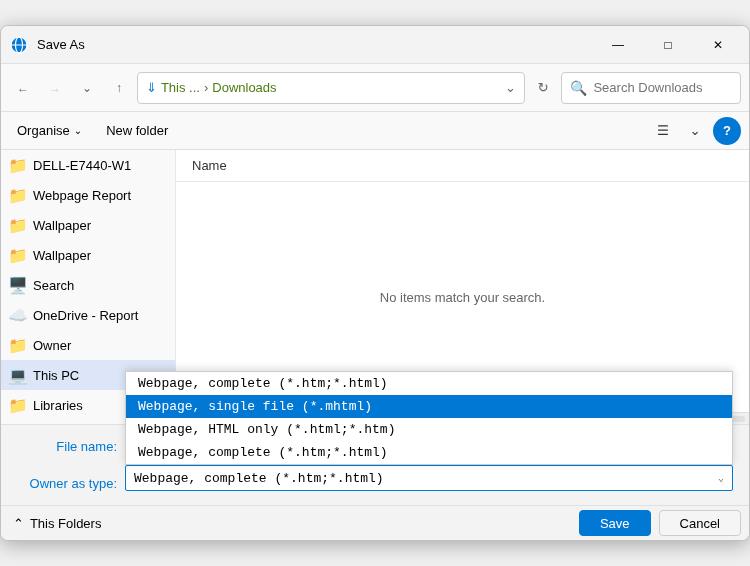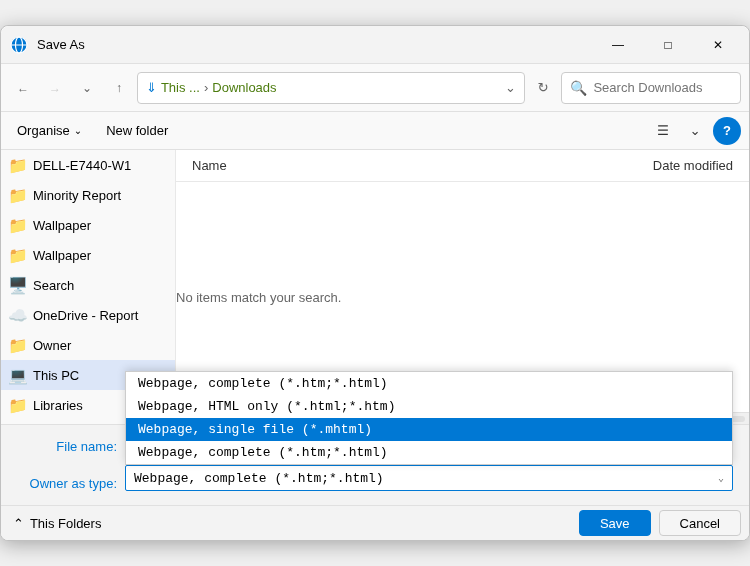--- a/index.html
+++ b/index.html
@@ -264,21 +264,21 @@
     .col-date {
       width: 150px;
       font-size: 13px;
       color: #333;
       text-align: right;
     }
     .files-area {
       flex: 1;
       display: flex;
       align-items: center;
-      justify-content: flex-start;
+      justify-content: center;
       background: white;
     }
     .no-items-text {
       font-size: 13px;
       color: #666;
     }
     
     .h-scrollbar-container {
       height: 12px;
       background: #f0f0f0;
@@ -481,21 +481,21 @@
 
   <div class="content">
 
     <div class="sidebar">
       <div class="sidebar-item">
         <span class="folder-icon folder-yellow">📁</span>
         <span>DELL-E7440-W1</span>
       </div>
       <div class="sidebar-item">
         <span class="folder-icon folder-yellow">📁</span>
-        <span>Minority Report</span>
+        <span>Webpage Report</span>
       </div>
       <div class="sidebar-item">
         <span class="folder-icon folder-yellow">📁</span>
         <span>Wallpaper</span>
       </div>
       <div class="sidebar-item">
         <span class="folder-icon folder-yellow">📁</span>
         <span>Wallpaper</span>
       </div>
       <div class="sidebar-item">
@@ -520,21 +520,20 @@
       </div>
       <div class="sidebar-item">
         <span class="folder-icon" style="color:#555;">🌐</span>
         <span>Network</span>
       </div>
     </div>
 
     <div class="main-area">
       <div class="column-headers">
         <span class="col-name">Name</span>
-        <span class="col-date">Date modified</span>
       </div>
       <div class="files-area">
         <span class="no-items-text">No items match your search.</span>
       </div>
       <div class="h-scrollbar-container">
         <div class="h-scrollbar-track">
           <div class="h-scrollbar-thumb"></div>
         </div>
       </div>
     </div>
@@ -549,22 +548,22 @@
       </div>
       <span style="font-size:10px; color:#666; margin-left:2px;">⌄</span>
     </div>
 
     <div class="form-row" style="align-items:flex-end; position:relative;">
       <span class="form-label">Owner as type:</span>
       <div class="dropdown-open-container" style="flex:1; position:relative;">
 
         <div class="dropdown-list">
           <div class="dropdown-option">Webpage, complete (*.htm;*.html)</div>
+          <div class="dropdown-option selected">Webpage, single file (*.mhtml)</div>
           <div class="dropdown-option">Webpage, HTML only (*.html;*.htm)</div>
-          <div class="dropdown-option selected">Webpage, single file (*.mhtml)</div>
           <div class="dropdown-option">Webpage, complete (*.htm;*.html)</div>
         </div>
         <div class="form-dropdown">
           <span class="form-dropdown-text">Webpage, complete (*.htm;*.html)</span>
           <span class="form-dropdown-arrow">⌄</span>
         </div>
       </div>
     </div>
   </div>
 

